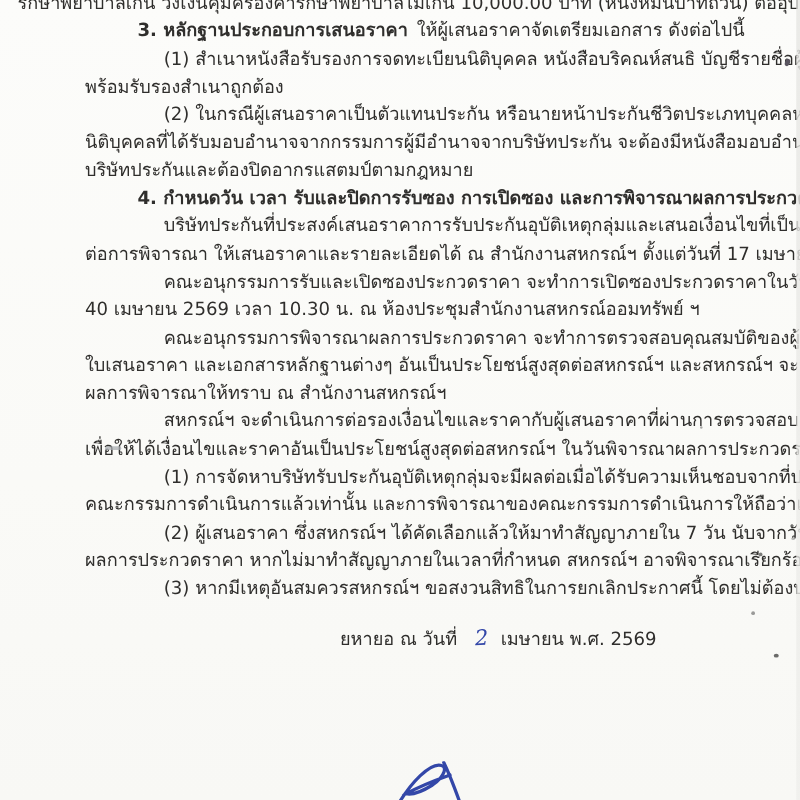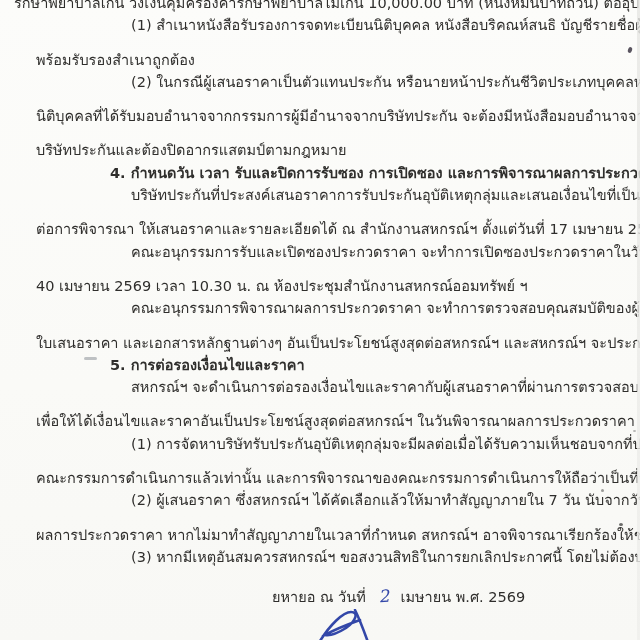--- a/index.html
+++ b/index.html
@@ -5,21 +5,21 @@
   html,body{margin:0;padding:0;background:#e9e9e7;}
   .page{
     position:relative;width:640px;height:640px;overflow:hidden;
     background:linear-gradient(180deg,#fcfcfa 0%,#fafaf7 60%,#f8f8f5 100%);
     font-family:"DejaVu Sans","Liberation Sans",sans-serif;
     color:#2f2e2c;
   }
   .tb{position:absolute;left:0;top:-8px;right:0;}
   .line{height:22.3px;line-height:22.3px;font-size:14.5px;white-space:nowrap;}
   .m0{padding-left:14px;}   
-  .m1{padding-left:36px;margin-top:12px;}   
+  .m1{padding-left:68px;}   
   .m2{padding-left:131px;}  
   .mh{padding-left:110px;}  
   .b{font-weight:bold;}
   .hb{font-weight:bold;margin-right:7px;}
   .dateline{padding-left:272px;margin-top:16px;height:24px;line-height:24px;font-size:14.5px;white-space:nowrap;}
   .day{
     display:inline-block;color:#3347a8;font-size:17px;
     font-family:"DejaVu Serif","Liberation Serif",serif;font-style:italic;
     margin:0 10px 0 14px;transform:rotate(-3deg);
   }
@@ -36,35 +36,38 @@
     background:linear-gradient(180deg,#e6e6e3,#efefec);opacity:.8;}
 </style>
 </head>
 <body>
 
 <div class="page">
   <div class="tb">
 
     <div class="line m0">รักษาพยาบาลเกิน วงเงินคุ้มครองค่ารักษาพยาบาลไม่เกิน 10,000.00 บาท (หนึ่งหมื่นบาทถ้วน) ต่ออุบัติเหตุแต่ละครั้ง</div>
 
+    <div class="line mh">
+      <span class="hb">3. หลักฐานประกอบการเสนอราคา</span><span>ให้ผู้เสนอราคาจัดเตรียมเอกสาร ดังต่อไปนี้</span>
+    </div>
     <div class="line m2">(1) สำเนาหนังสือรับรองการจดทะเบียนนิติบุคคล หนังสือบริคณห์สนธิ บัญชีรายชื่อผู้ถือหุ้น</div>
     <div class="line m1">พร้อมรับรองสำเนาถูกต้อง</div>
     <div class="line m2">(2) ในกรณีผู้เสนอราคาเป็นตัวแทนประกัน หรือนายหน้าประกันชีวิตประเภทบุคคลหรือ</div>
     <div class="line m1">นิติบุคคลที่ได้รับมอบอำนาจจากกรรมการผู้มีอำนาจจากบริษัทประกัน จะต้องมีหนังสือมอบอำนาจจาก</div>
     <div class="line m1">บริษัทประกันและต้องปิดอากรแสตมป์ตามกฎหมาย</div>
 
     <div class="line mh b">4. กำหนดวัน เวลา รับและปิดการรับซอง การเปิดซอง และการพิจารณาผลการประกวดราคา</div>
     <div class="line m2">บริษัทประกันที่ประสงค์เสนอราคาการรับประกันอุบัติเหตุกลุ่มและเสนอเงื่อนไขที่เป็นประโยชน์</div>
     <div class="line m1">ต่อการพิจารณา ให้เสนอราคาและรายละเอียดได้ ณ สำนักงานสหกรณ์ฯ ตั้งแต่วันที่ 17 เมษายน 2569</div>
     <div class="line m2">คณะอนุกรรมการรับและเปิดซองประกวดราคา จะทำการเปิดซองประกวดราคาในวันที่</div>
     <div class="line m1">40 เมษายน 2569 เวลา 10.30 น. ณ ห้องประชุมสำนักงานสหกรณ์ออมทรัพย์ ฯ</div>
     <div class="line m2">คณะอนุกรรมการพิจารณาผลการประกวดราคา จะทำการตรวจสอบคุณสมบัติของผู้เสนอราคา</div>
     <div class="line m1">ใบเสนอราคา และเอกสารหลักฐานต่างๆ อันเป็นประโยชน์สูงสุดต่อสหกรณ์ฯ และสหกรณ์ฯ จะประกาศแจ้ง</div>
+    <div class="line m1">ผลการพิจารณาให้ทราบ ณ สำนักงานสหกรณ์ฯ</div>
 
-    <div class="line mh b">5. การต่อรองเงื่อนไขและราคา</div>
     <div class="line m2">สหกรณ์ฯ จะดำเนินการต่อรองเงื่อนไขและราคากับผู้เสนอราคาที่ผ่านการตรวจสอบคุณสมบัติ</div>
     <div class="line m1">เพื่อให้ได้เงื่อนไขและราคาอันเป็นประโยชน์สูงสุดต่อสหกรณ์ฯ ในวันพิจารณาผลการประกวดราคา</div>
 
     <div class="line m2">(1) การจัดหาบริษัทรับประกันอุบัติเหตุกลุ่มจะมีผลต่อเมื่อได้รับความเห็นชอบจากที่ประชุม</div>
     <div class="line m1">คณะกรรมการดำเนินการแล้วเท่านั้น และการพิจารณาของคณะกรรมการดำเนินการให้ถือว่าเป็นที่สุด</div>
     <div class="line m2">(2) ผู้เสนอราคา ซึ่งสหกรณ์ฯ ได้คัดเลือกแล้วให้มาทำสัญญาภายใน 7 วัน นับจากวันที่ได้รับแจ้ง</div>
     <div class="line m1">ผลการประกวดราคา หากไม่มาทำสัญญาภายในเวลาที่กำหนด สหกรณ์ฯ อาจพิจารณาเรียกร้องให้ชดเชย</div>
     <div class="line m2">(3) หากมีเหตุอันสมควรสหกรณ์ฯ ขอสงวนสิทธิในการยกเลิกประกาศนี้ โดยไม่ต้องบอกกล่าวล่วงหน้า</div>
 
     <div class="dateline">

